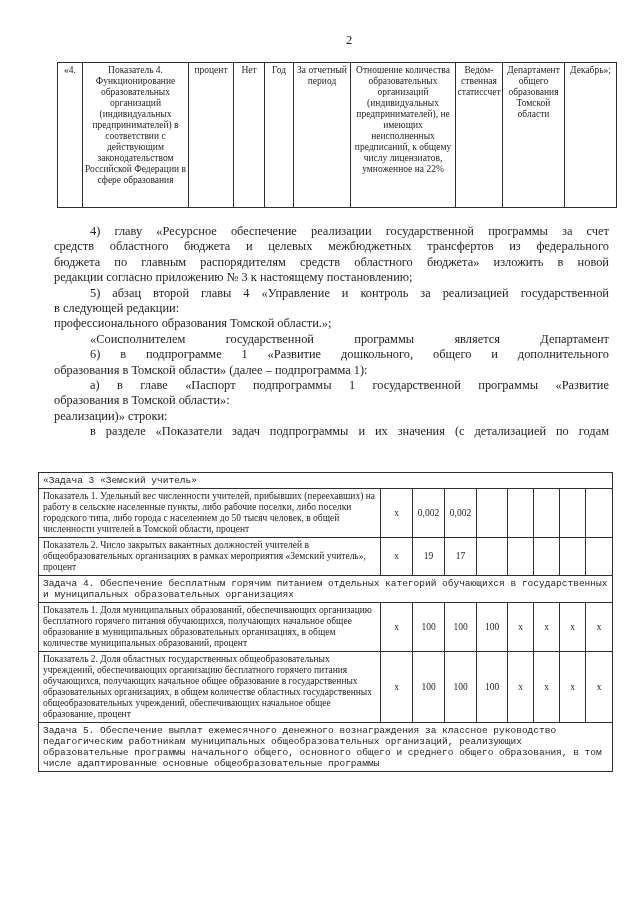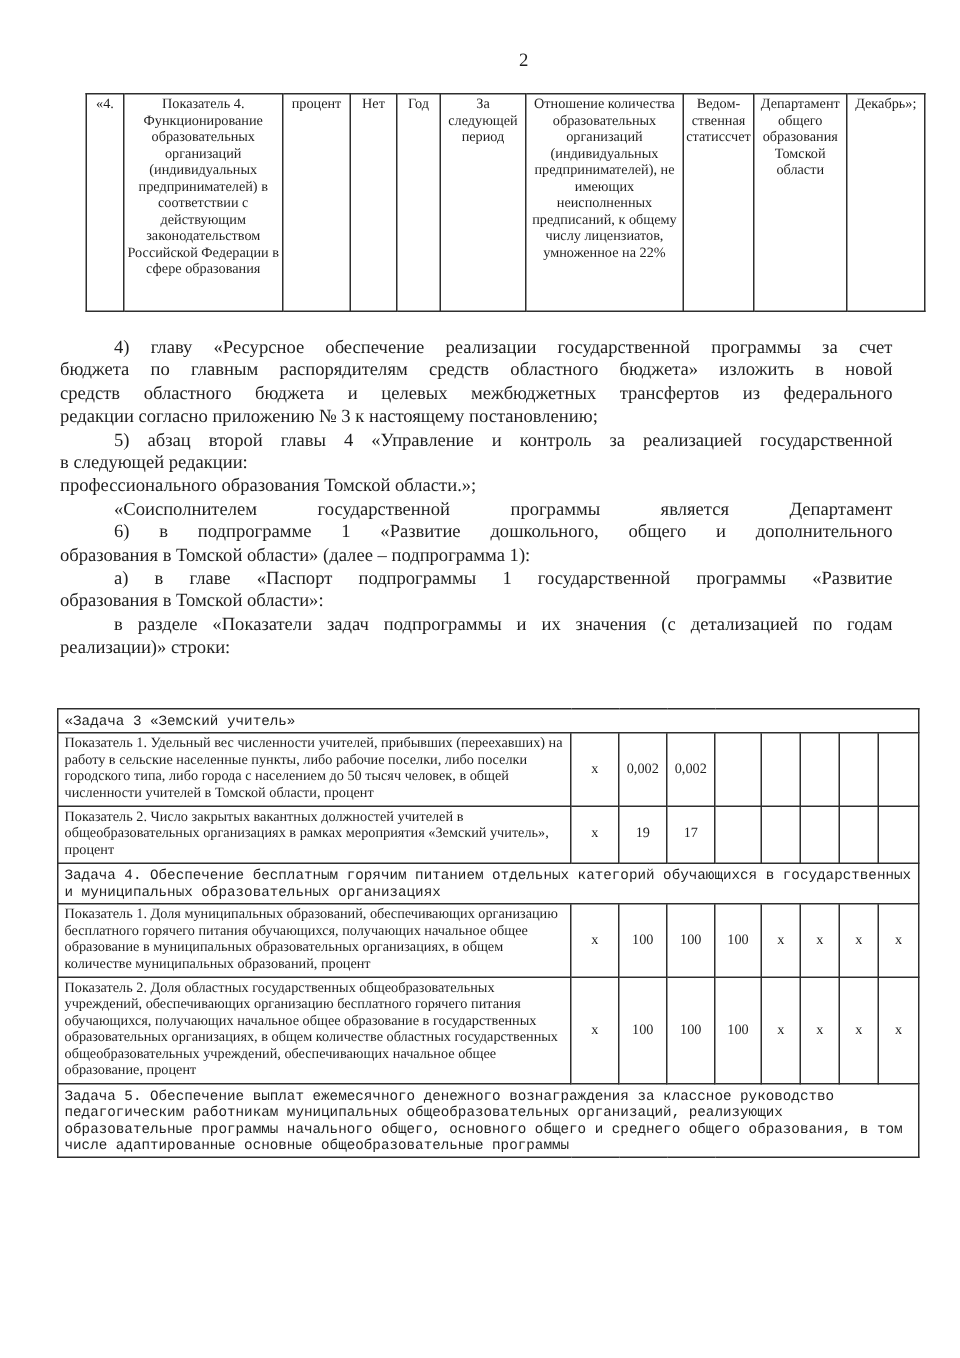--- a/index.html
+++ b/index.html
@@ -35,21 +35,21 @@
     vertical-align: top;
     text-align: center;
     padding: 2px 1px;
     height: 140px;
     word-wrap: break-word;
   }
 
   
   .text-block {
     position: absolute;
-    left: 40px;
+    left: 54px;
     top: 224px;
     width: 555px;
     font-size: 12.4px;
     line-height: 15.4px;
   }
   .para { margin: 0; }
   .para .line { text-align: justify; text-align-last: justify; }
   .para .line.first { text-indent: 36px; }
   .para .line.last { text-align-last: left; }
 
@@ -87,55 +87,55 @@
         <col style="width:62px">
       <col style="width:52px">
     </colgroup>
     <tbody>
       <tr>
         <td>«4.</td>
         <td>Показатель 4. Функционирование образовательных организаций (индивидуальных предпринимателей) в соответствии с действующим законодательством Российской Федерации в сфере образования</td>
         <td>процент</td>
         <td>Нет</td>
         <td>Год</td>
-        <td>За следующей период</td>
+        <td>За отчетный период</td>
         <td>Отношение количества образовательных организаций (индивидуальных предпринимателей), не имеющих неисполненных предписаний, к общему числу лицензиатов, умноженное на 22%</td>
         <td>Ведом­ствен­ная статис­счет</td>
         <td>Департа­мент общего образова­ния Томской области</td>
         <td>Декабрь»;</td>
       </tr>
     </tbody>
   </table>
 
   <div class="text-block">
     <div class="para">
       <div class="line first">4) главу «Ресурсное обеспечение реализации государственной программы за счет</div>
+      <div class="line">средств областного бюджета и целевых межбюджетных трансфертов из федерального</div>
       <div class="line">бюджета по главным распорядителям средств областного бюджета» изложить в новой</div>
-      <div class="line">средств областного бюджета и целевых межбюджетных трансфертов из федерального</div>
       <div class="line last">редакции согласно приложению № 3 к настоящему постановлению;</div>
     </div>
     <div class="para">
       <div class="line first">5) абзац второй главы 4 «Управление и контроль за реализацией государственной</div>
       <div class="line last">в следующей редакции:</div>
     </div>
     <div class="para">
       <div class="line last">профессионального образования Томской области.»;</div>
       <div class="line first">«Соисполнителем государственной программы является Департамент</div>
     </div>
     <div class="para">
       <div class="line first">6) в подпрограмме 1 «Развитие дошкольного, общего и дополнительного</div>
       <div class="line last">образования в Томской области» (далее – подпрограмма 1):</div>
     </div>
     <div class="para">
       <div class="line first">а) в главе «Паспорт подпрограммы 1 государственной программы «Развитие</div>
       <div class="line last">образования в Томской области»:</div>
     </div>
     <div class="para">
+      <div class="line last">реализации)» строки:</div>
       <div class="line first">в разделе «Показатели задач подпрограммы и их значения (с детализацией по годам</div>
-      <div class="line last">реализации)» строки:</div>
     </div>
   </div>
 
   <table class="t2">
     <colgroup>
       <col style="width:342px">
         <col style="width:32px">
         <col style="width:32px">
       <col style="width:32px">
         <col style="width:31px">

